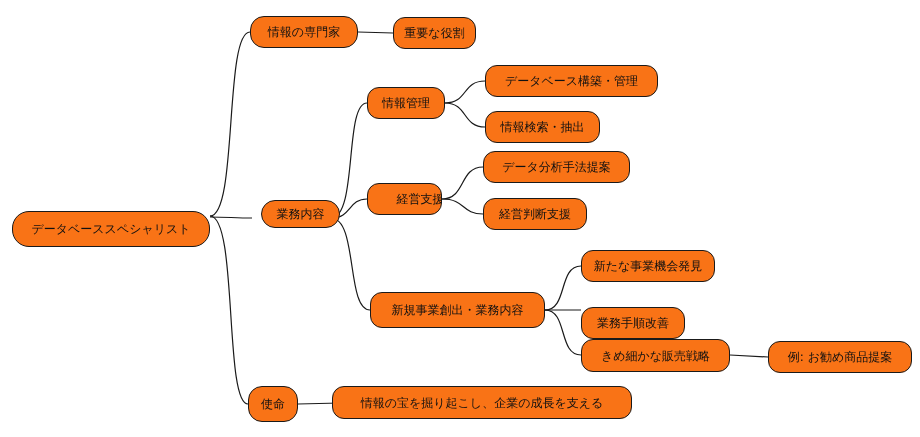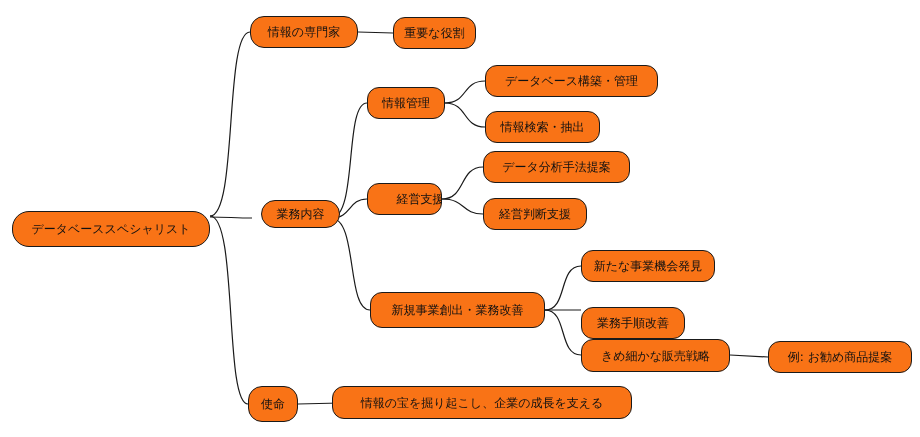--- a/index.html
+++ b/index.html
@@ -71,21 +71,21 @@
   <div class="node lv1" style="left:261px; top:200px; width:79px;  height:28px;font-family:Liberation Serif, serif;">業務内容</div>
 
   <div class="node" style="left:367px; top:87px;  width:78px;  height:32px;">情報管理</div>
   <div class="node" style="left:485px; top:65px;  width:173px; height:32px;">データベース構築・管理</div>
   <div class="node" style="left:485px; top:111px; width:115px; height:32px;">情報検索・抽出</div>
 
   <div class="node" style="left:367px; top:183px; width:75px;  height:32px;padding-left:32px;">経営支援</div>
   <div class="node" style="left:483px; top:151px; width:147px; height:32px;">データ分析手法提案</div>
   <div class="node" style="left:483px; top:198px; width:104px; height:32px;">経営判断支援</div>
 
-  <div class="node" style="left:370px; top:292px; width:175px; height:36px;">新規事業創出・業務改善</div>
+  <div class="node" style="left:370px; top:292px; width:175px; height:36px;">新規事業創出・業務内容</div>
   <div class="node" style="left:581px; top:250px; width:134px; height:32px;">新たな事業機会発見</div>
   <div class="node" style="left:581px; top:294px; width:104px; height:32px;margin-top:13px;">業務手順改善</div>
   <div class="node" style="left:581px; top:339px; width:149px; height:33px;">きめ細かな販売戦略</div>
   <div class="node" style="left:768px; top:341px; width:144px; height:32px;">例: お勧め商品提案</div>
 
   <div class="node lv1" style="left:248px; top:386px; width:50px;  height:36px;">使命</div>
   <div class="node" style="left:332px; top:386px; width:300px; height:33px;">情報の宝を掘り起こし、企業の成長を支える</div>
 
 </div>
 

